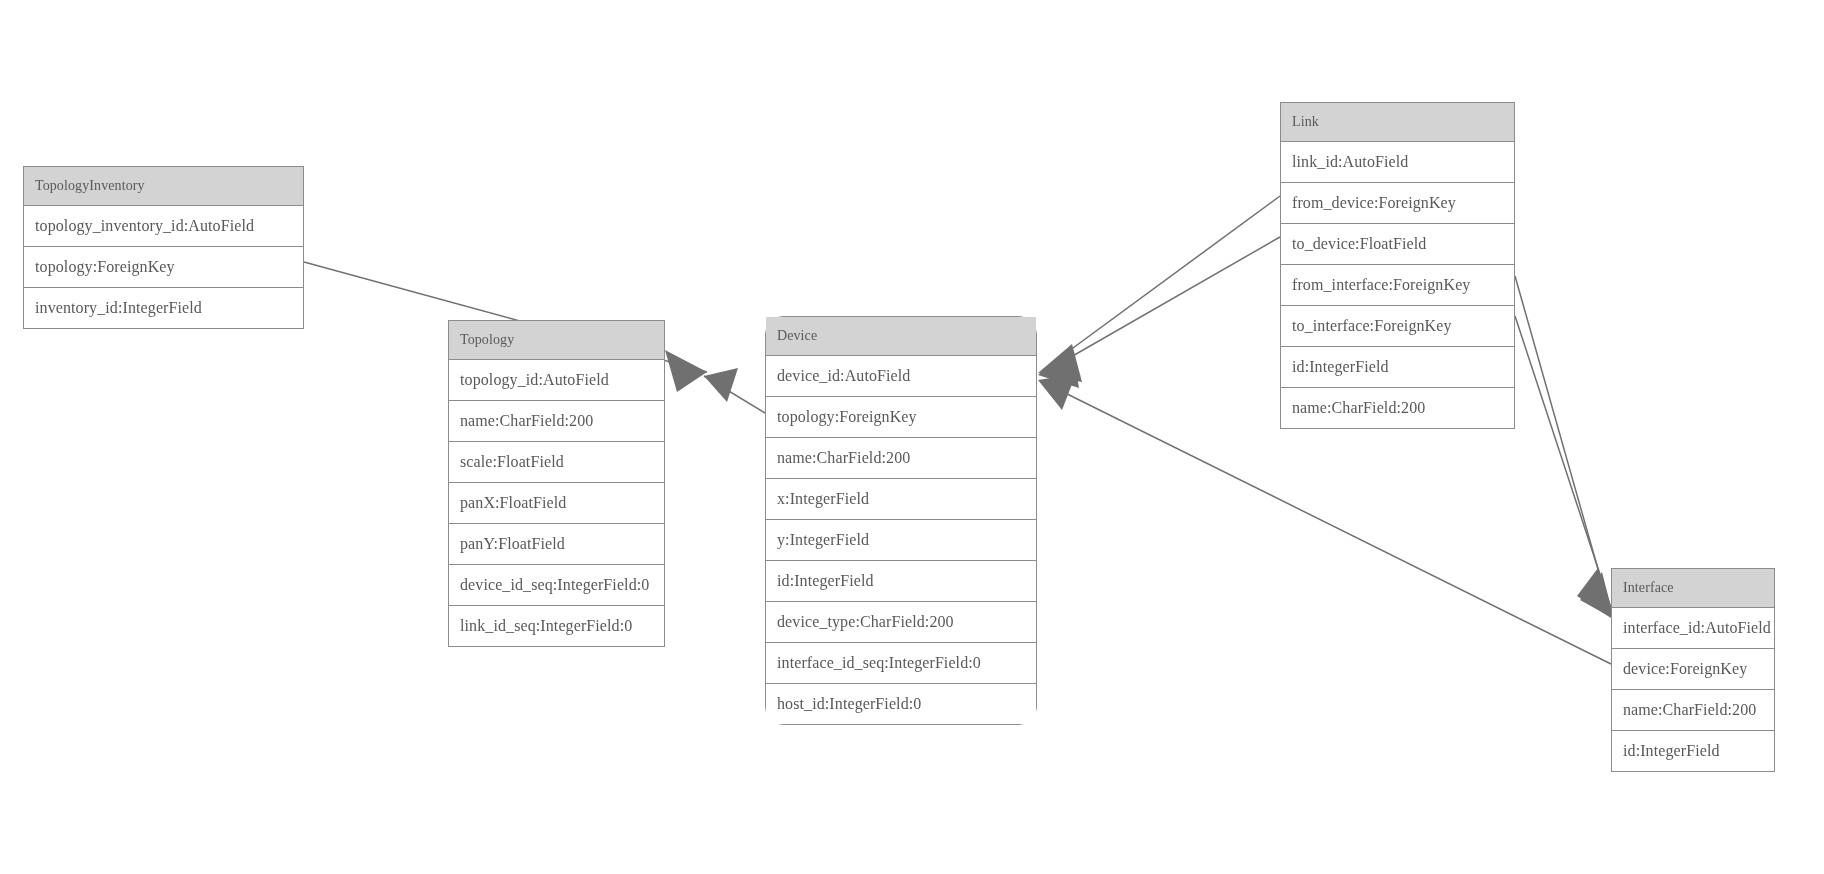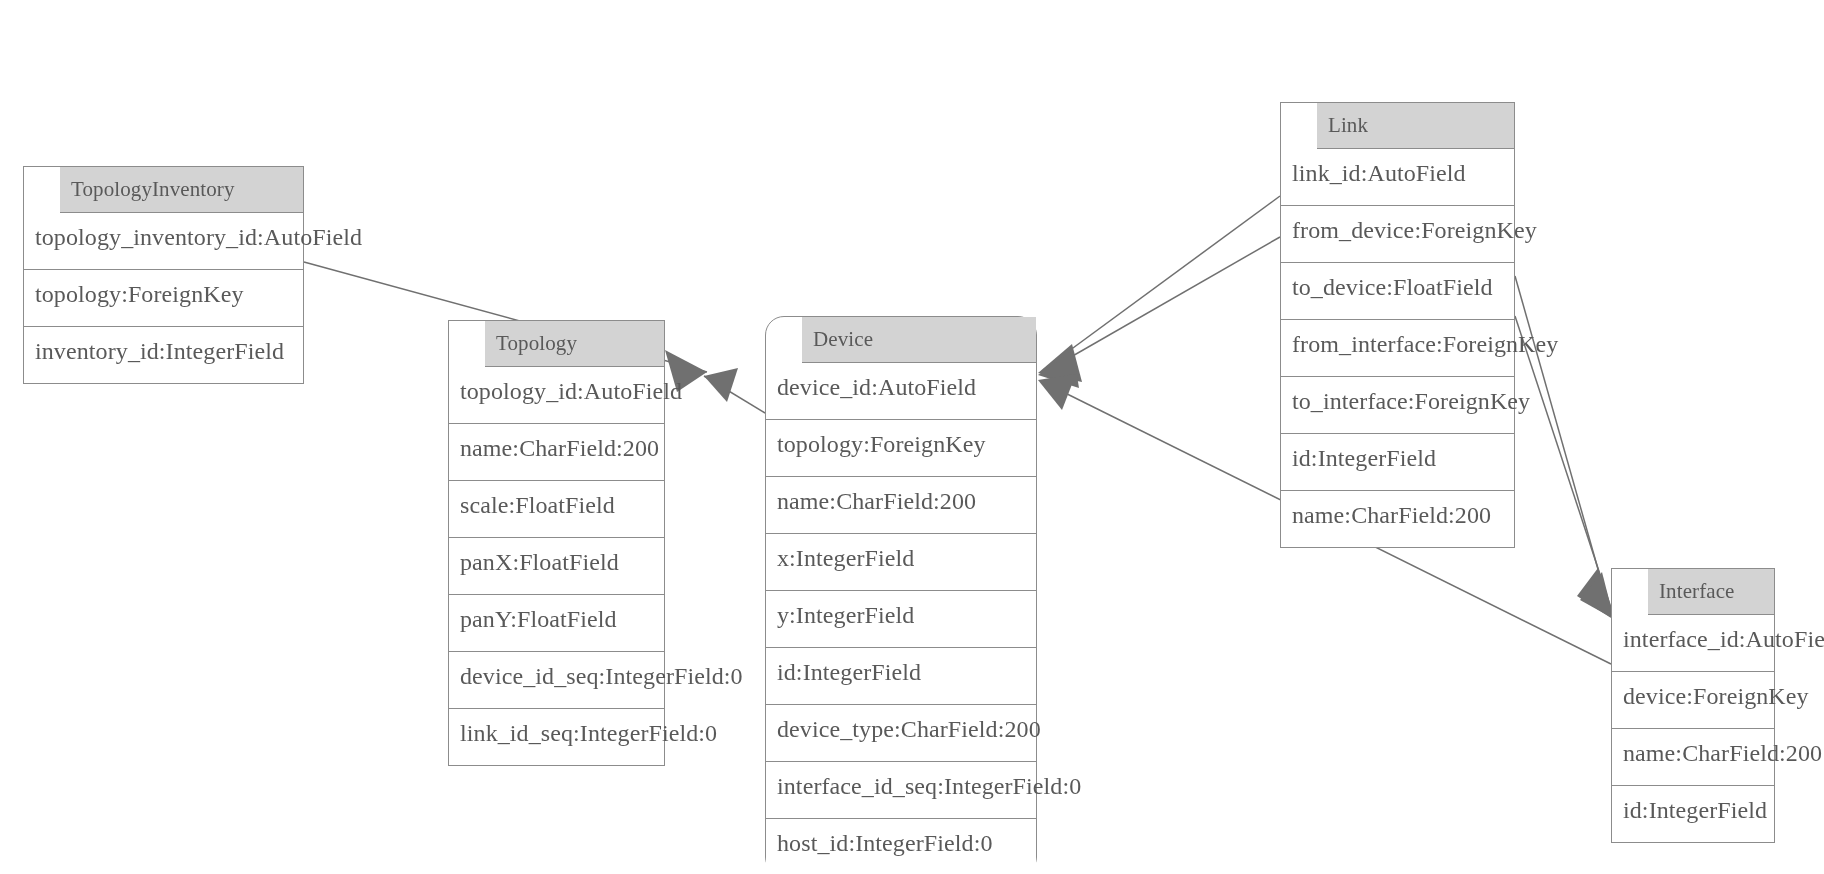--- a/index.html
+++ b/index.html
@@ -28,34 +28,33 @@
     box-sizing: border-box;
     border: 1px solid #8c8c8c;
     background: #ffffff;
     z-index: 2;
   }
   .entity-header {
     box-sizing: border-box;
     background: #d3d3d3;
     border-bottom: 1px solid #8c8c8c;
     color: #595959;
-    font-size: 21px;
+    font-size: 14px;
     line-height: 1;
     padding: 12px 11px 12px 11px;
     white-space: nowrap;
     letter-spacing: 0.1px;
-    margin-left: 36px;
   }
   .entity-field {
     box-sizing: border-box;
     border-bottom: 1px solid #8c8c8c;
     color: #595959;
-    font-size: 24px;
+    font-size: 16px;
     line-height: 1;
-    padding: 12px 11px 20px 11px;
+    padding: 12px 11px 12px 11px;
     white-space: nowrap;
     background: #ffffff;
     letter-spacing: 0.1px;
   }
   .entity-field:last-child {
     border-bottom: none;
   }
 </style>
 </head>
 <body>

